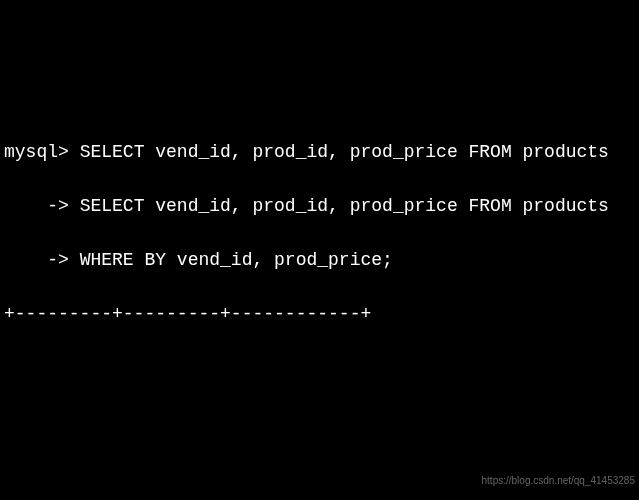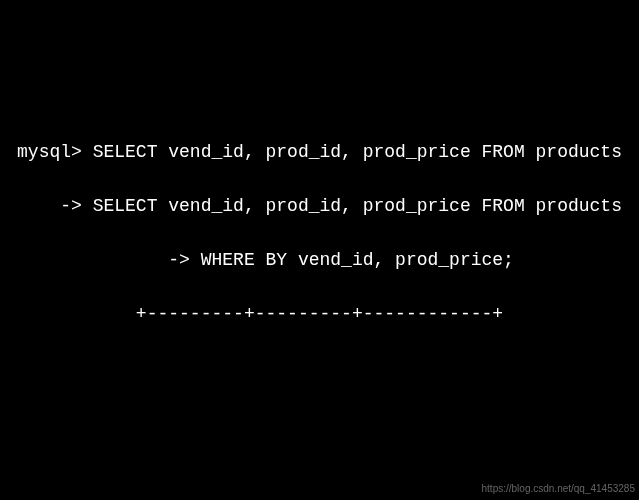--- a/index.html
+++ b/index.html
@@ -18,25 +18,24 @@
       height: 500px;
       overflow: hidden;
       position: relative;
       white-space: pre;
     }
     .terminal {
       font-family: 'Courier New', Consolas, monospace;
     }
     .line {
       display: block;
-      text-align: center;
     }
     .watermark {
       position: absolute;
-      bottom: 4px;
+      bottom: 12px;
       right: 4px;
       font-size: 10px;
       color: #666;
       font-family: Arial, sans-serif;
       white-space: normal;
       padding-left: 24px;
     }
   </style>
 </head>
 <body>

